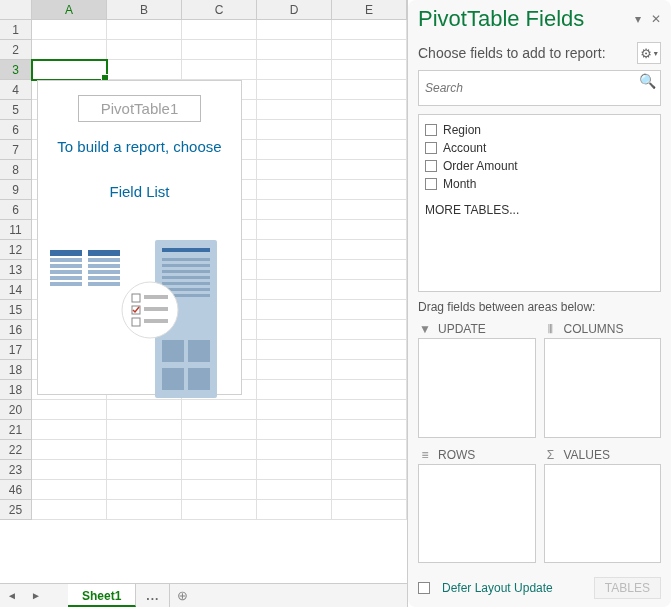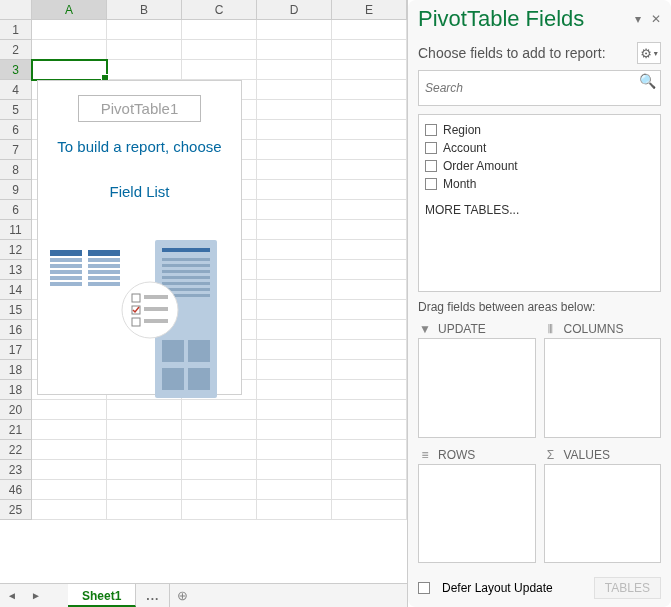--- a/index.html
+++ b/index.html
@@ -43,21 +43,21 @@
   .field-cb { width: 12px; height: 12px; border: 1px solid #888; margin-right: 6px; background: #fff; }
   .field-label { font-size: 12px; color: #333; }
   .more-tables { font-size: 12px; color: #333; margin-top: 10px; cursor: pointer; }
   .drag-label { margin: 0 10px 6px 10px; font-size: 12px; color: #555; }
   .areas { display: grid; grid-template-columns: 1fr 1fr; grid-template-rows: 1fr 1fr; gap: 8px; margin: 0 10px 8px 10px; flex: 1; min-height: 0; }
   .area { display: flex; flex-direction: column; }
   .area-h { display: flex; align-items: center; gap: 6px; height: 18px; color: #666; font-size: 12px; }
   .area-h .ico { color: #888; font-size: 12px; width: 14px; display: inline-flex; justify-content: center;}
   .area-body { flex: 1; background: #fff; border: 1px solid #ccc; min-height: 60px; }
   .pane-footer { display: flex; align-items: center; padding: 6px 10px 8px 10px; }
-  .defer-row { display: flex; align-items: center; gap: 6px; flex: 1; color: #000000; font-size: 12px; }
+  .defer-row { display: flex; align-items: center; gap: 6px; flex: 1; color: #0f766e; font-size: 12px; }
   .update-btn { border: 1px solid #e0e0e0; background: #f4f4f4; color: #bbb; padding: 3px 10px; font-size: 12px; cursor: default; }
 </style>
 </head>
 <body>
 
 <div class="main">
   <div class="grid-area">
     <div class="col-headers">
       <div class="corner"></div>
       <div class="col-h active">A</div>

